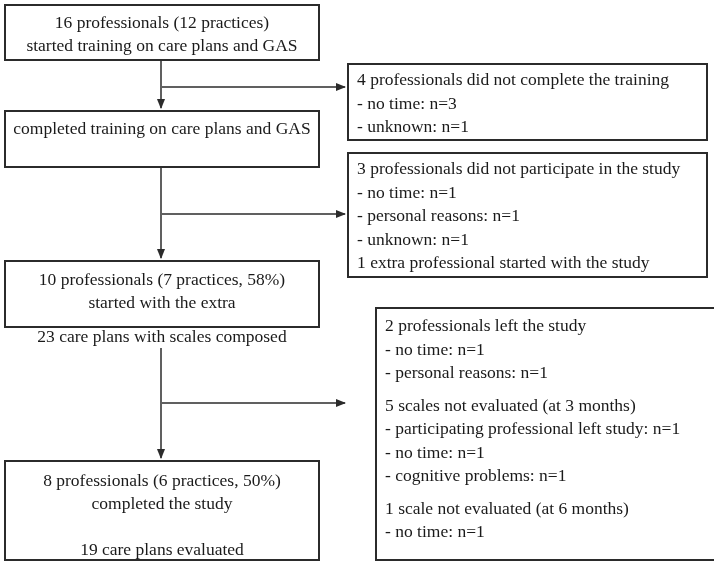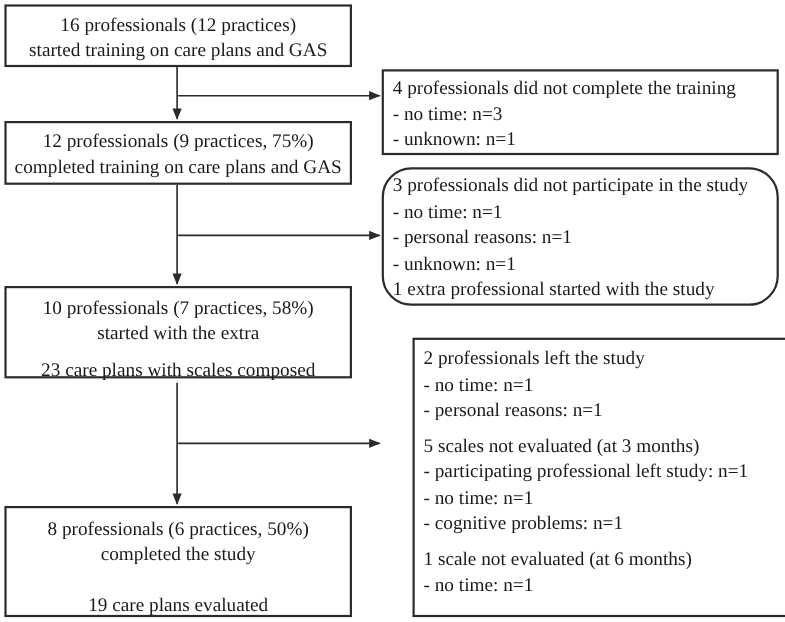--- a/index.html
+++ b/index.html
@@ -30,45 +30,44 @@
   <line x1="162" y1="214" x2="345" y2="214" stroke="#2b2b2b" stroke-width="1.5" marker-end="url(#arrow)"></line>
   <line x1="162" y1="403" x2="345" y2="403" stroke="#2b2b2b" stroke-width="1.5" marker-end="url(#arrow)"></line>
 </svg>
 
 <div class="box main" style="left:4px; top:4px; width:316px; height:57px; padding-top:5px;">
   <span class="line">16 professionals (12 practices)</span>
   <span class="line">started training on care plans and GAS</span>
 </div>
 
 <div class="box main" style="left:4px; top:110px; width:316px; height:58px; padding-top:5px;">
-  <span class="line">12 professionals (9 practices, 75%)</span>
   <span class="line">completed training on care plans and GAS</span>
 </div>
 
-<div class="box main" style="left:4px; top:260px; width:316px; height:84px; padding-top:6px;">
+<div class="box main" style="left:4px; top:260px; width:316px; height:68px; padding-top:6px;">
   <span class="line">10 professionals (7 practices, 58%)</span>
   <span class="line">started with the extra</span>
   <div class="gap"></div>
   <span class="line">23 care plans with scales composed</span>
 </div>
 
 <div class="box main" style="left:4px; top:460px; width:316px; height:101px; padding-top:7px;">
   <span class="line">8 professionals (6 practices, 50%)</span>
   <span class="line">completed the study</span>
   <div class="gap" style="height:23px;"></div>
   <span class="line">19 care plans evaluated</span>
 </div>
 
 <div class="box side" style="left:347px; top:63px; width:361px; height:78px; padding-top:3px;">
   <span class="line">4 professionals did not complete the training</span>
   <span class="line">- no time: n=3</span>
   <span class="line">- unknown: n=1</span>
 </div>
 
-<div class="box side" style="left:347px; top:152px; width:361px; height:126px; padding-top:3px;border-radius:27px;">
+<div class="box side" style="left:347px; top:152px; width:361px; height:126px; padding-top:3px;">
   <span class="line">3 professionals did not participate in the study</span>
   <span class="line">- no time: n=1</span>
   <span class="line">- personal reasons: n=1</span>
   <span class="line">- unknown: n=1</span>
   <span class="line">1 extra professional started with the study</span>
 </div>
 
 <div class="box side" style="left:347px; top:307px; width:359px; height:254px; padding-top:5px;margin-left:28px;">
   <span class="line">2 professionals left the study</span>
   <span class="line">- no time: n=1</span>

